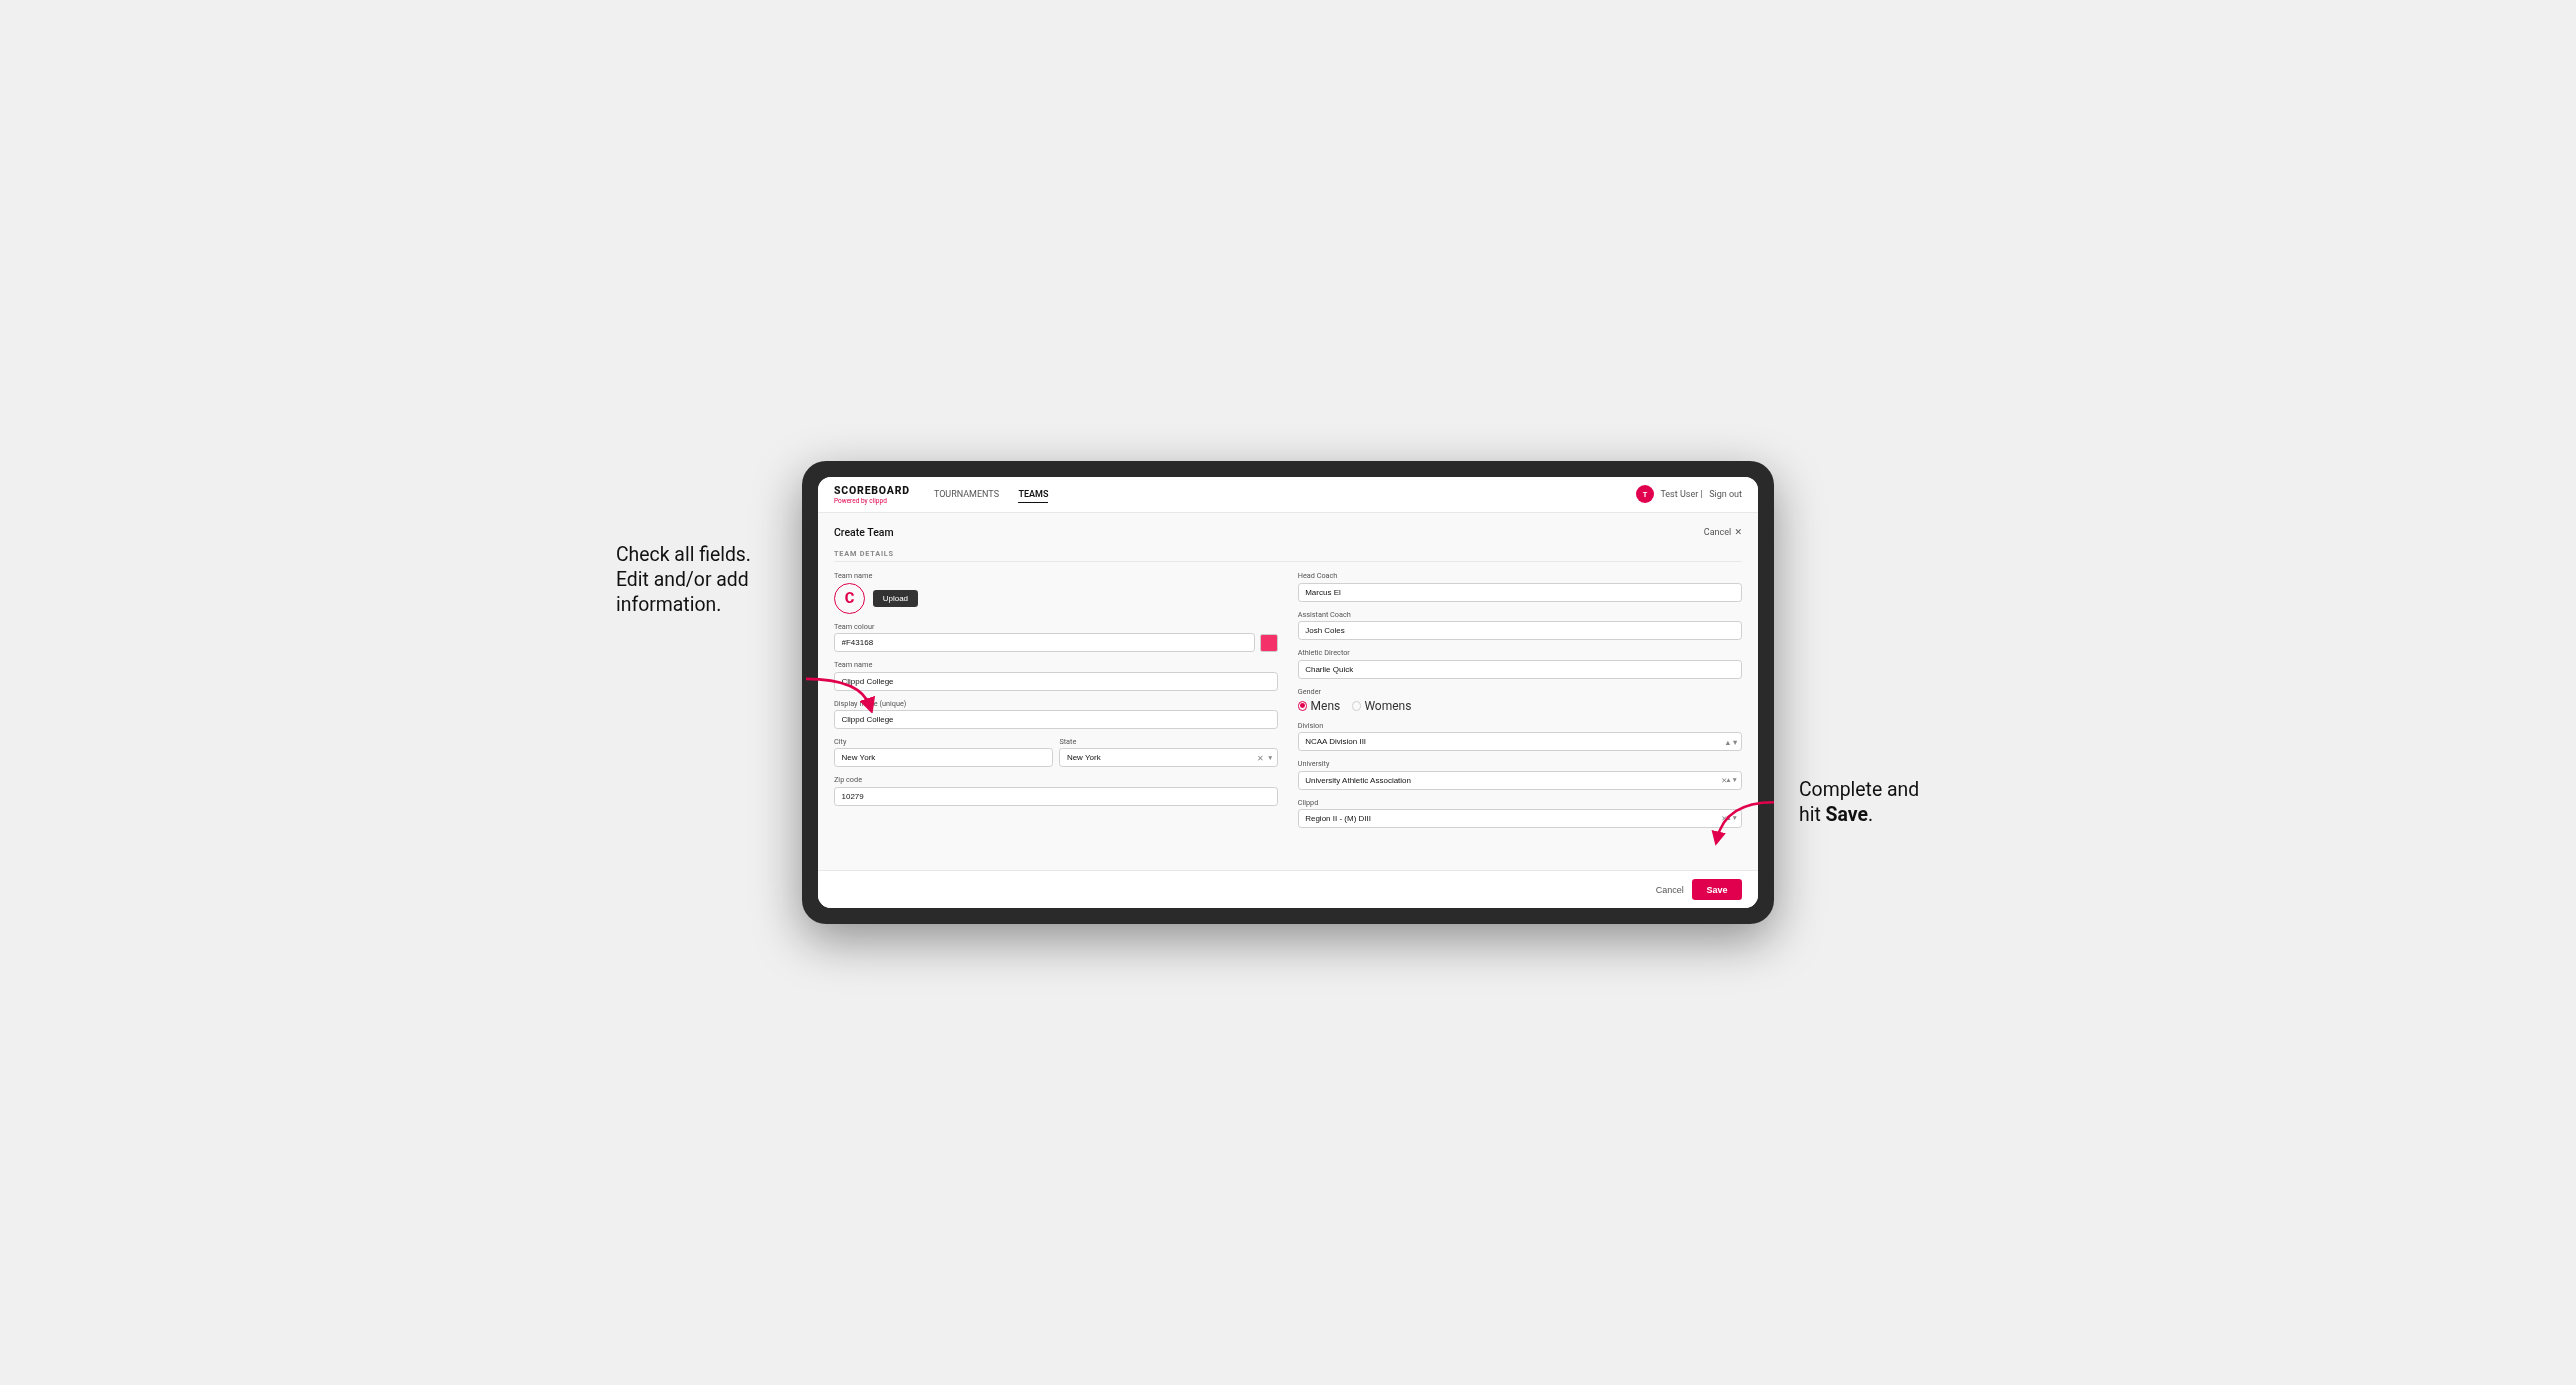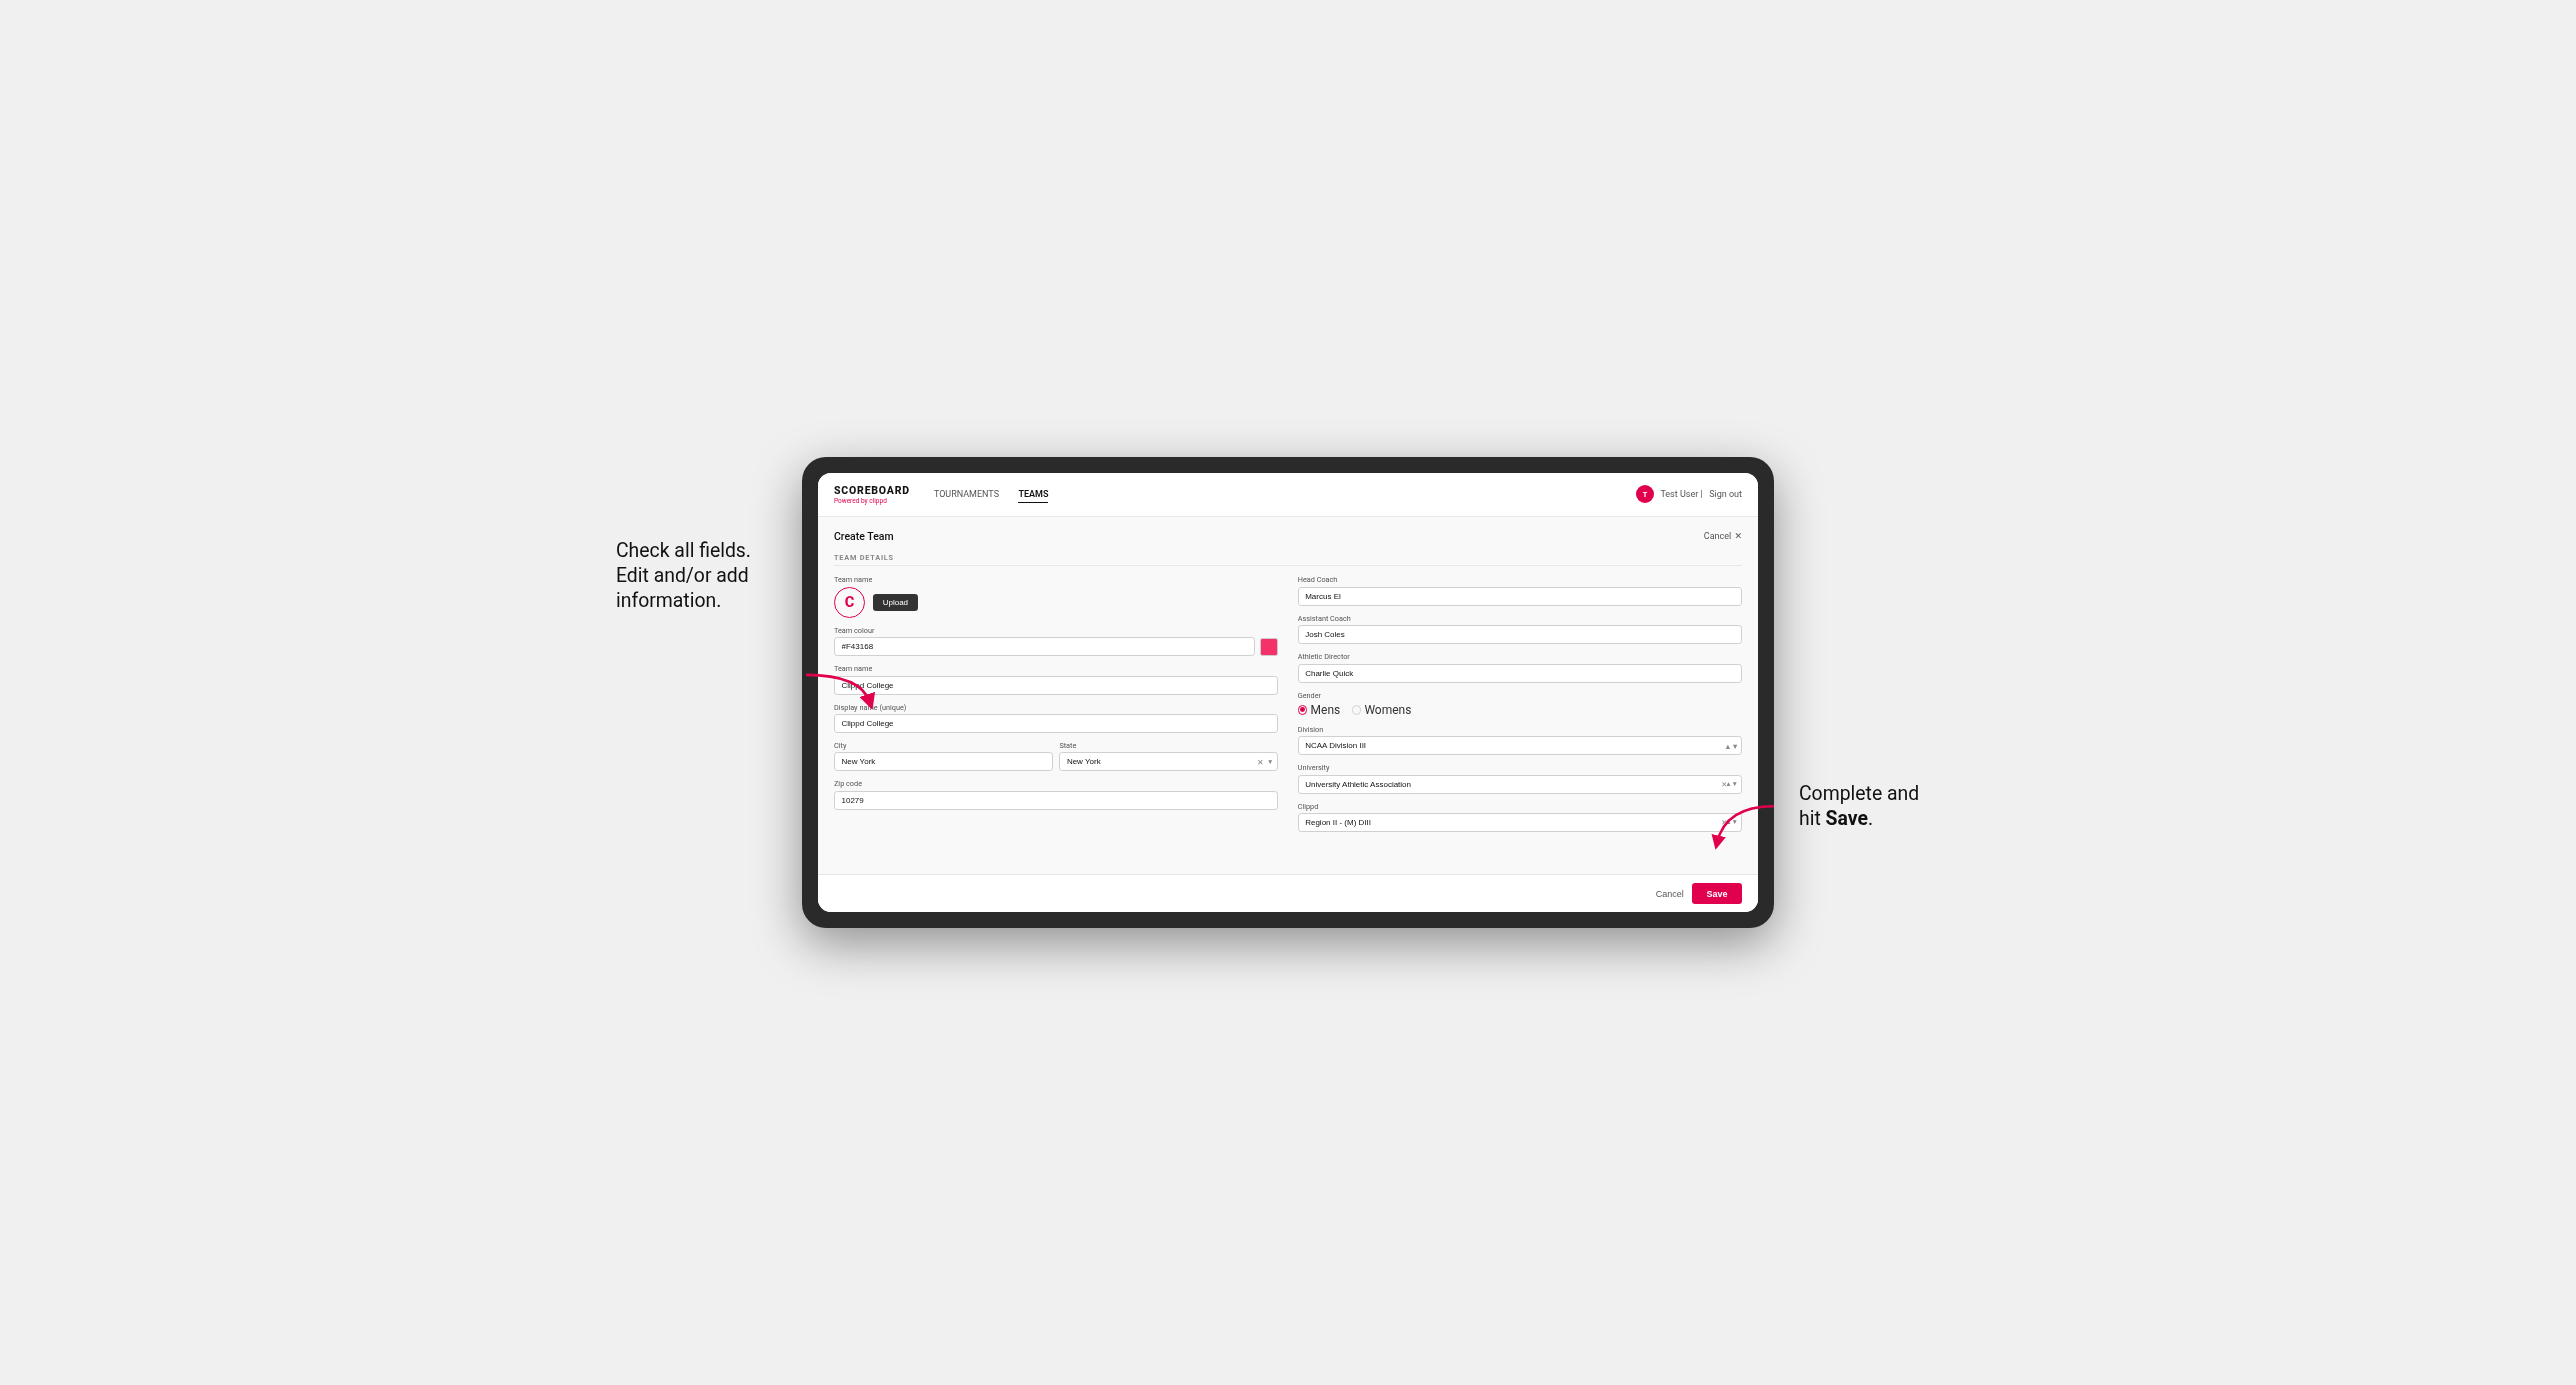--- a/index.html
+++ b/index.html
@@ -44,21 +44,21 @@
       overflow: hidden;
     }
 
     
     .nav-bar {
       background: #fff;
       border-bottom: 0.8px solid #e8e8e8;
       display: flex;
       align-items: center;
       padding: 0 16px;
-      height: 44px;
+      height: 36px;
     }
 
     .nav-logo {
       display: flex;
       flex-direction: column;
       margin-right: 24px;
     }
 
     .nav-logo-main {
       font-weight: 800;

